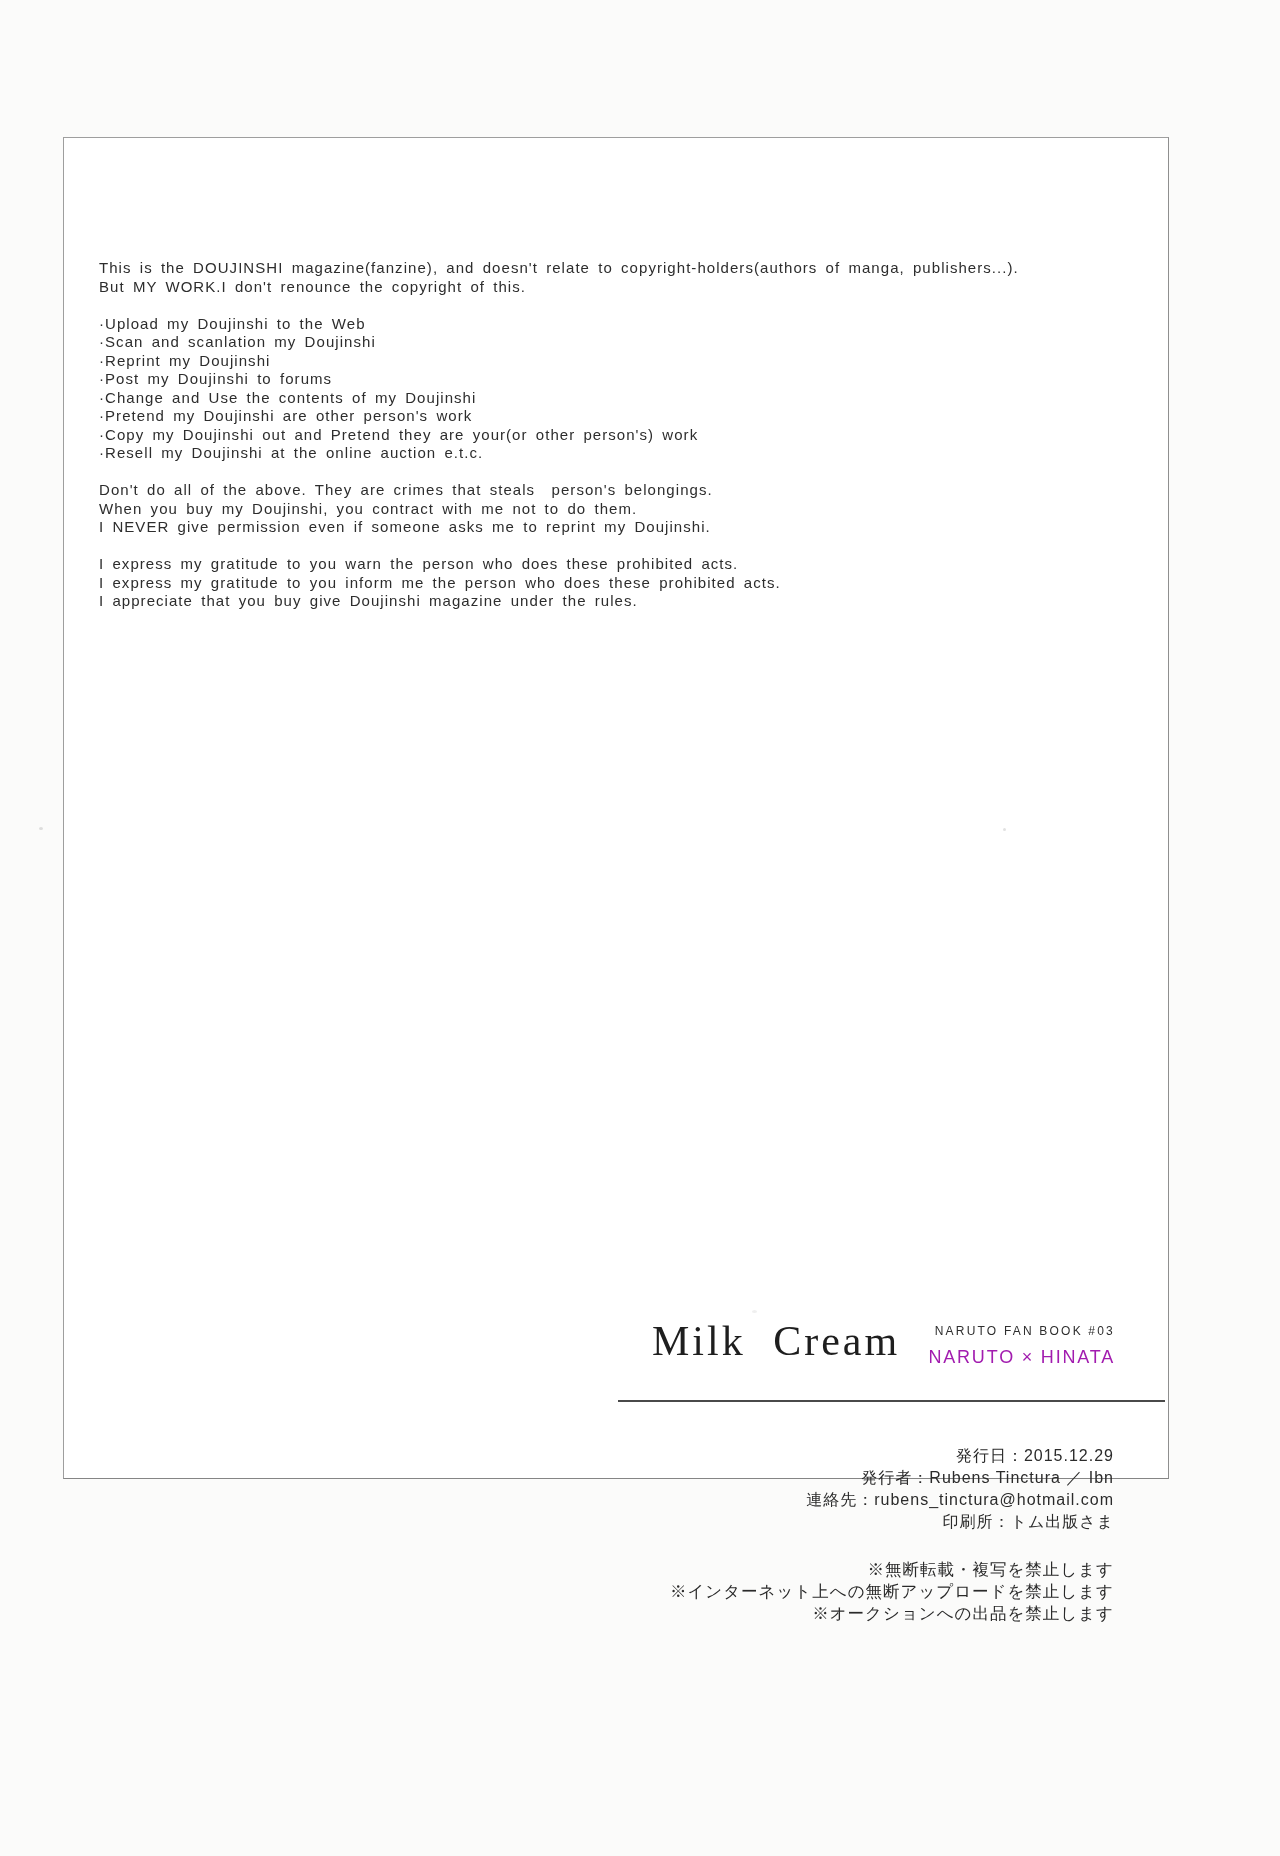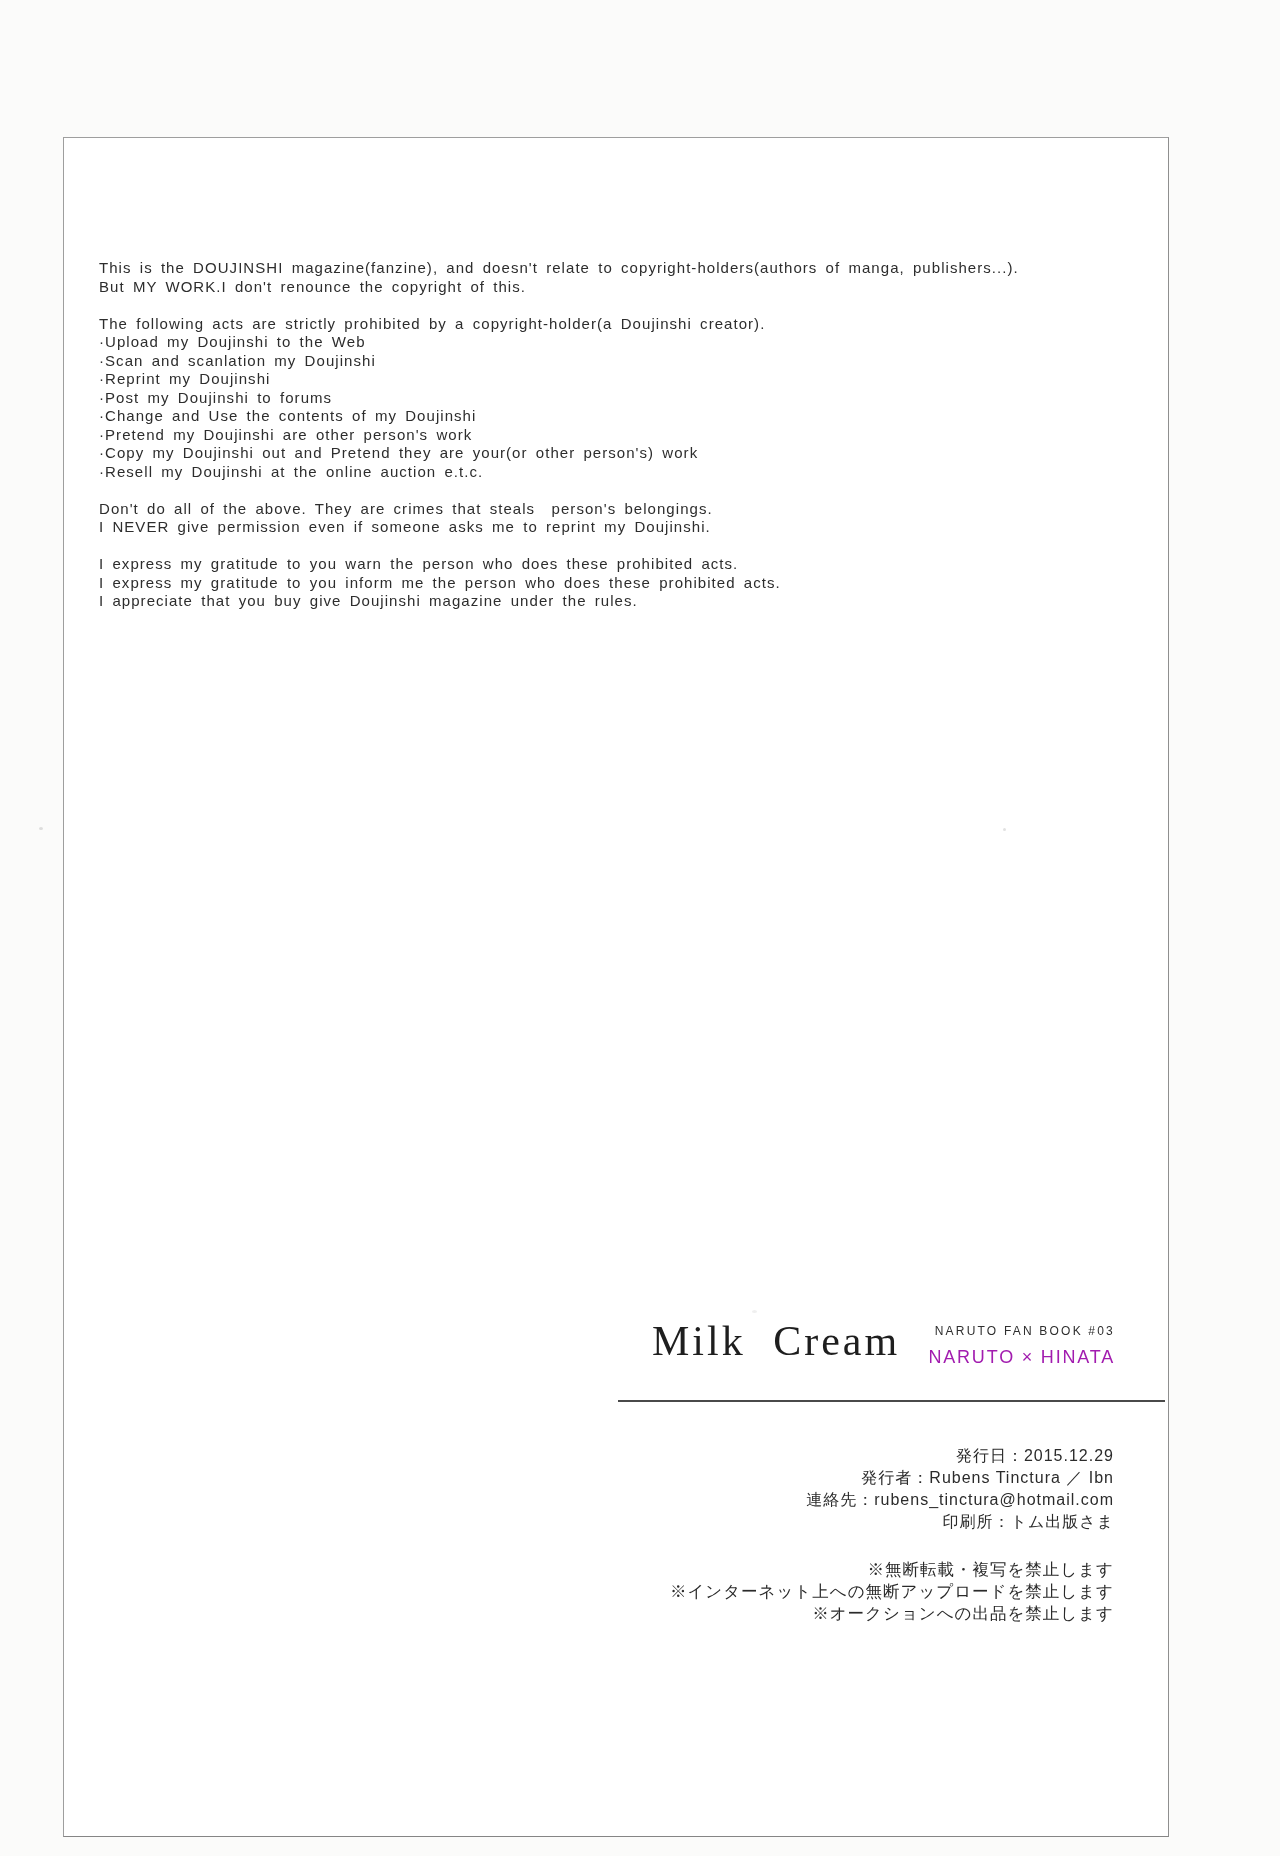--- a/index.html
+++ b/index.html
@@ -14,21 +14,21 @@
     height: 1856px;
     overflow: hidden;
     background: #fbfbfa;
   }
   
   .sheet {
     position: absolute;
     left: 63px;
     top: 137px;
     width: 1106px;
-    height: 1700px;
+    height: 1342px;
     background: #ffffff;
     border: 1px solid #9e9e9e;
     border-bottom-color: #858585;
     border-right-color: #8f8f8f;
     box-sizing: border-box;
   }
   
   .notice {
     position: absolute;
     left: 35px;
@@ -118,32 +118,32 @@
 
 <div class="canvas">
   <div class="sheet">
 
     <div class="notice">
       <div class="para">
           <div class="text-line">This is the DOUJINSHI magazine(fanzine), and doesn't relate to copyright-holders(authors of manga, publishers...).</div>
           <div class="text-line">But MY WORK.I don't renounce the copyright of this.</div>
         </div>
       <div class="para">
-          <div class="text-line">The following acts are strictly prohibited by a copyright-holder(a Doujinshi creator).</div>
           <div class="text-line">·Upload my Doujinshi to the Web</div>
           <div class="text-line">·Scan and scanlation my Doujinshi</div>
           <div class="text-line">·Reprint my Doujinshi</div>
           <div class="text-line">·Post my Doujinshi to forums</div>
           <div class="text-line">·Change and Use the contents of my Doujinshi</div>
           <div class="text-line">·Pretend my Doujinshi are other person's work</div>
           <div class="text-line">·Copy my Doujinshi out and Pretend they are your(or other person's) work</div>
           <div class="text-line">·Resell my Doujinshi at the online auction e.t.c.</div>
         </div>
       <div class="para">
           <div class="text-line">Don't do all of the above. They are crimes that steals  person's belongings.</div>
+          <div class="text-line">When you buy my Doujinshi, you contract with me not to do them.</div>
           <div class="text-line">I NEVER give permission even if someone asks me to reprint my Doujinshi.</div>
         </div>
       <div class="para">
           <div class="text-line">I express my gratitude to you warn the person who does these prohibited acts.</div>
           <div class="text-line">I express my gratitude to you inform me the person who does these prohibited acts.</div>
           <div class="text-line">I appreciate that you buy give Doujinshi magazine under the rules.</div>
         </div>
     </div>
 
     <div class="title">Milk Cream</div>

